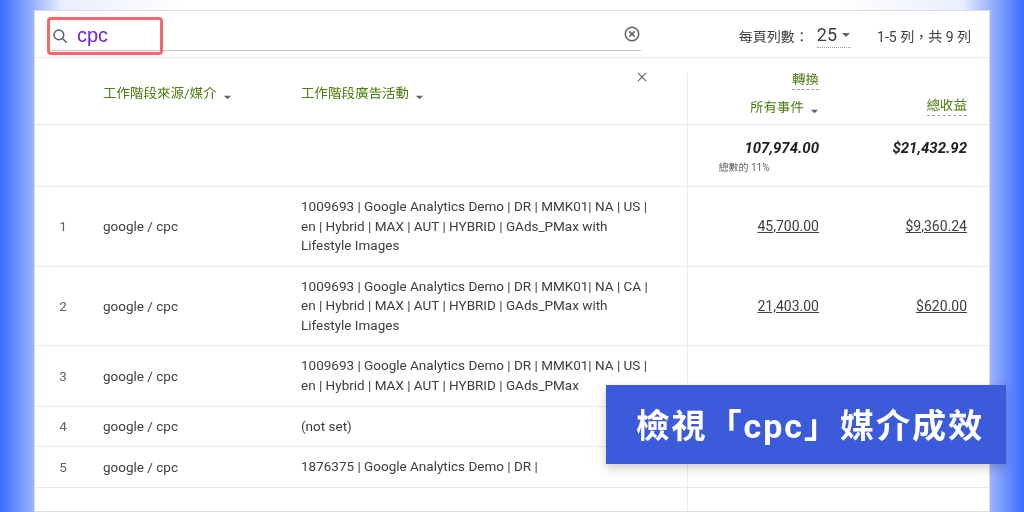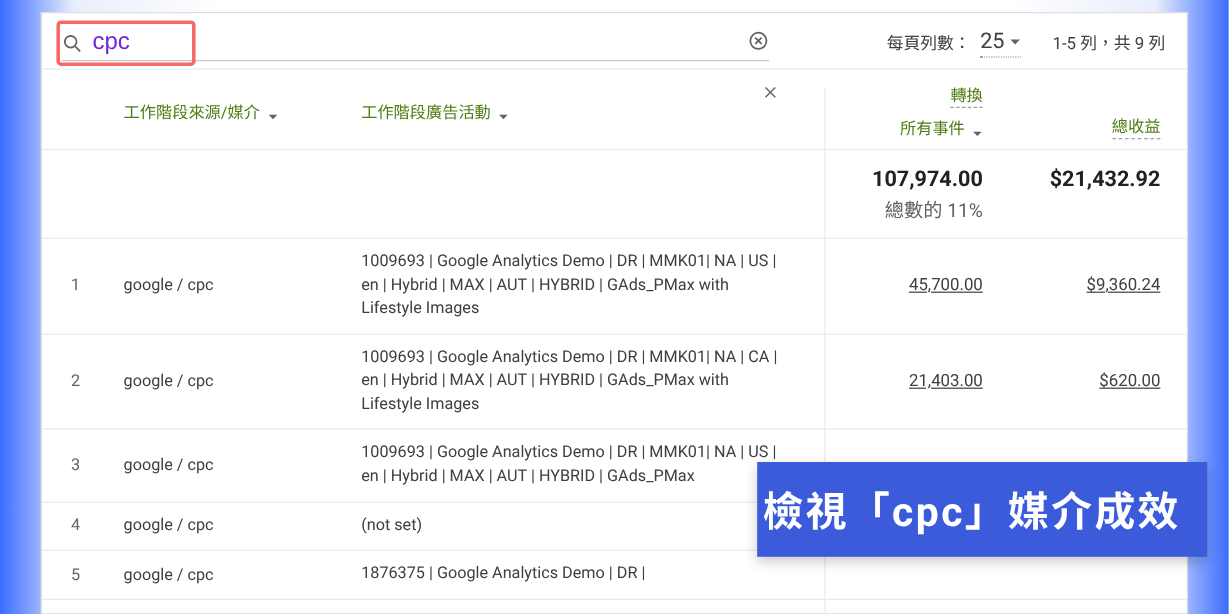--- a/index.html
+++ b/index.html
@@ -99,22 +99,22 @@
   .dotted { border-bottom: 1px dashed #9aa0a6; padding-bottom: 1px; }
   .close-x { position: absolute; right: 340px; top: 12px; cursor: pointer; }
   .metric-sec { border-left: 1px solid #e8eaed; }
   .summary-row {
     display: flex;
     padding: 14px 0 12px 0;
     border-bottom: 1px solid #e8eaed;
   }
   .summary-row .col-conv,
   .summary-row .col-rev { font-size: 13px; }
-  .big { font-size: 18px; font-weight: 700; color: #202124; }
-  .sub { font-size: 16px; color: #5f6368; margin-top: 2px; }
+  .big { font-size: 15px; font-weight: 700; color: #202124; font-style: italic; }
+  .sub { font-size: 10px; color: #5f6368; margin-top: 2px; text-align: center; }
   .data-row {
     display: flex; align-items: center;
     border-bottom: 1px solid #e8eaed;
     padding: 10px 0;
     font-size: 13.5px;
     color: #3c4043;
   }
   .data-row .col-idx { text-align: center; color: #5f6368; }
   .data-row .col-camp { line-height: 1.45; padding-right: 20px; color: #3c4043; }
   .data-row .col-conv,
@@ -125,21 +125,21 @@
     width: 1px; background: #e8eaed;
   }
   .overlay {
     position: absolute;
     right: 18px;
     bottom: 48px;
     background: #3b5bdb;
     color: #fff;
     font-size: 34px;
     font-weight: 700;
-    padding: 14px 22px 16px 4px;
+    padding: 14px 22px 16px 29px;
     letter-spacing: 2px;
     box-shadow: 0 4px 10px rgba(0,0,0,0.2);
     margin-left: 24px;
   }
   svg { display: block; }
 </style>
 </head>
 <body>
 
 <div class="bg"></div>

